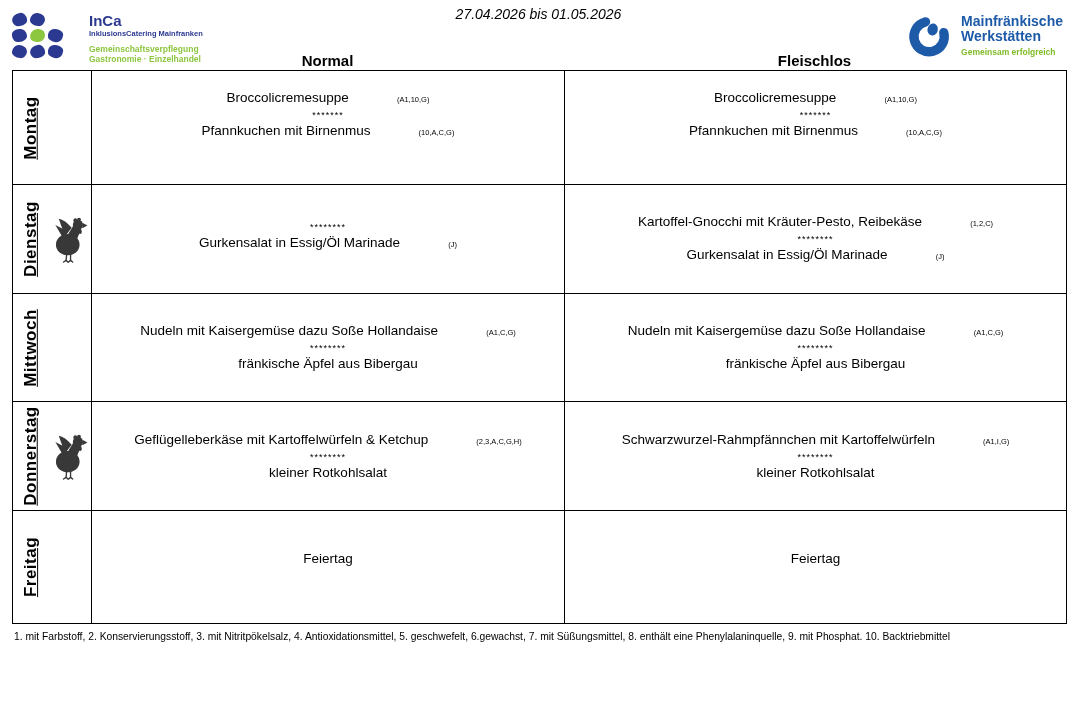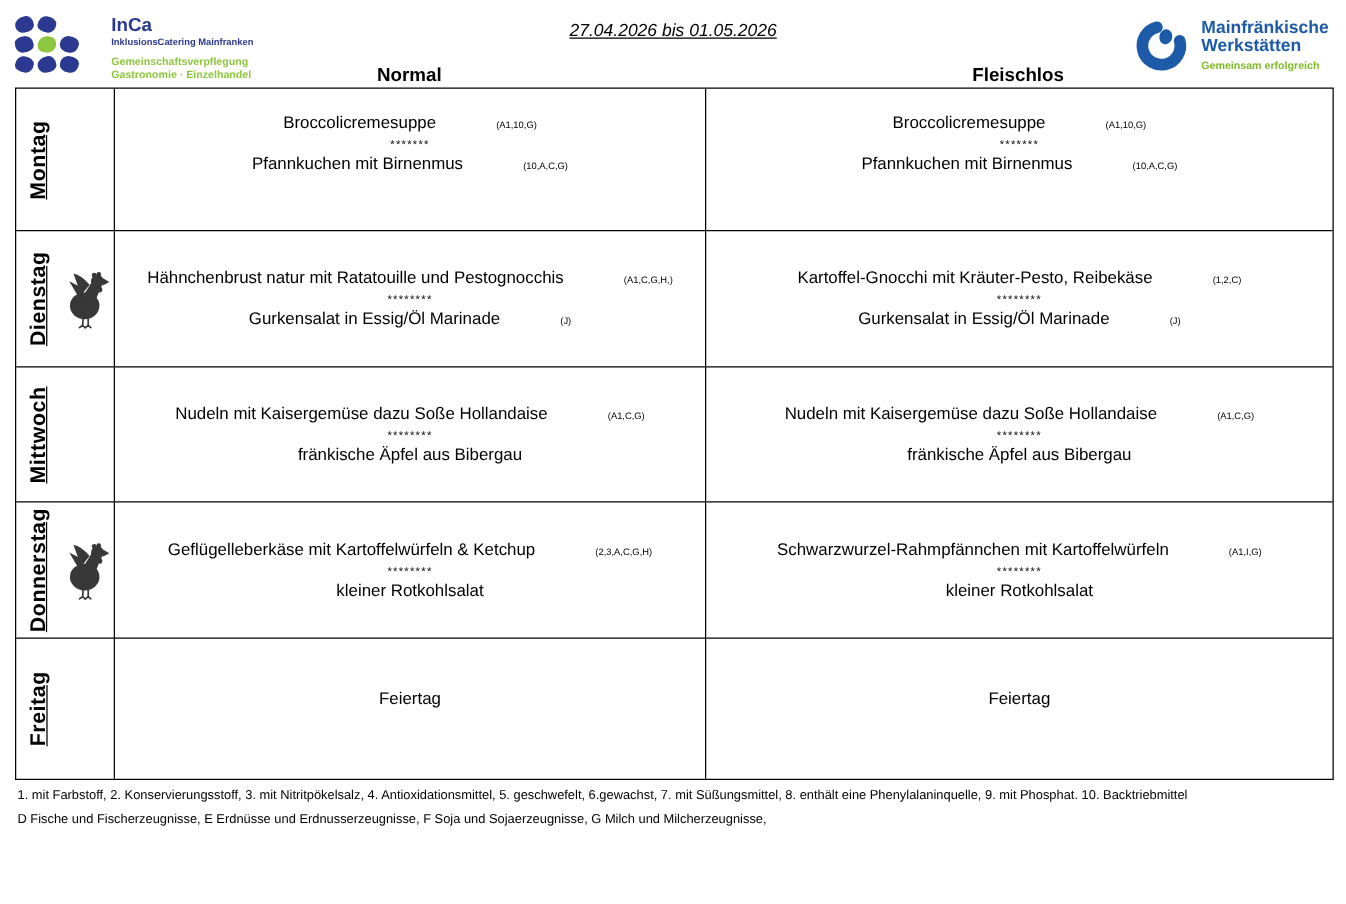--- a/index.html
+++ b/index.html
@@ -19,21 +19,21 @@
   .blob.green{background:#8DC63F;border-radius:50% 55% 45% 60%/60% 45% 55% 40%;transform:rotate(-10deg);}
   .blob.hidden{visibility:hidden;}
   .inca-text{display:flex;flex-direction:column;padding-top:3px;}
   .inca-name{font-size:15px;font-weight:bold;color:#2B3990;line-height:14px;}
   .inca-sub{font-size:7.5px;font-weight:bold;color:#2B3990;margin-top:1px;margin-bottom:6px;}
   .inca-l2{font-size:8.5px;font-weight:bold;color:#8DC63F;line-height:10px;}
   .inca-l3{font-size:8.5px;font-weight:bold;color:#8DC63F;line-height:10px;}
 
   .title-block{position:absolute;left:0;right:0;top:4px;text-align:center;}
   .page-title{font-size:19px;font-weight:bold;line-height:22px;}
-  .date-range{font-size:14px;font-style:italic;margin-top:12px;text-decoration:underline;}
+  .date-range{font-size:14px;font-style:italic;margin-top:2px;}
 
   .mfw-logo{position:absolute;right:14px;top:8px;display:flex;gap:6px;align-items:flex-start;}
   .mfw-mark{width:50px;height:50px;}
   .mfw-text{display:flex;flex-direction:column;padding-top:6px;}
   .mfw-name{font-size:14px;font-weight:bold;color:#1D5AA8;line-height:15px;}
   .mfw-tagline{font-size:8.5px;font-weight:bold;color:#80BC2A;margin-top:3px;}
 
   
   .col-header{position:absolute;top:52px;text-align:center;font-weight:bold;font-size:15px;}
   #col-header-normal{left:91px;width:473px;}
@@ -152,21 +152,20 @@
       <ellipse cx="50" cy="29" rx="3" ry="4.2"></ellipse>
     </g>
     <g stroke="#383838" stroke-width="2.4" fill="none" stroke-linecap="round">
       <path d="M26 69 L25 80 M33 69 L33 80"></path>
       <path d="M25 80 L20.5 83 M25 80 L28.5 83 M33 80 L28.8 83.5 M33 80 L36.8 83"></path>
     </g>
   </svg>
 </div>
     </div>
     <div class="cell menu-cell row-1">
-      <div class="dish"><span class="dish-text">Hähnchenbrust natur mit Ratatouille und Pestognocchis</span><span class="allergen"> (A1,C,G,H,)</span></div>
       <div class="separator">********</div>
       <div class="dish"><span class="dish-text">Gurkensalat in Essig/Öl Marinade</span><span class="allergen"> (J)</span></div>
     </div>
     <div class="cell menu-cell row-1 last-col">
       <div class="dish"><span class="dish-text">Kartoffel-Gnocchi mit Kräuter-Pesto, Reibekäse</span><span class="allergen"> (1,2,C)</span></div>
       <div class="separator">********</div>
       <div class="dish"><span class="dish-text">Gurkensalat in Essig/Öl Marinade</span><span class="allergen"> (J)</span></div>
     </div>
     <div class="cell day-cell row-2">
       <div class="day-label-wrap">
@@ -227,14 +226,13 @@
     <div class="cell menu-cell row-4 no-bottom">
       <div class="dish"><span class="dish-text">Feiertag</span></div>
     </div>
     <div class="cell menu-cell row-4 last-col no-bottom">
       <div class="dish"><span class="dish-text">Feiertag</span></div>
     </div>
   </div>
 
 <div class="footnotes">
   <div class="footnote-additives">1. mit Farbstoff, 2. Konservierungsstoff, 3. mit Nitritpökelsalz, 4. Antioxidationsmittel, 5. geschwefelt, 6.gewachst, 7. mit Süßungsmittel, 8. enthält eine Phenylalaninquelle, 9. mit Phosphat. 10. Backtriebmittel</div>
-  <div>D Fische und Fischerzeugnisse, E Erdnüsse und Erdnusserzeugnisse, F Soja und Sojaerzeugnisse, G Milch und Milcherzeugnisse,</div>
 </div>
 
 </body></html>

